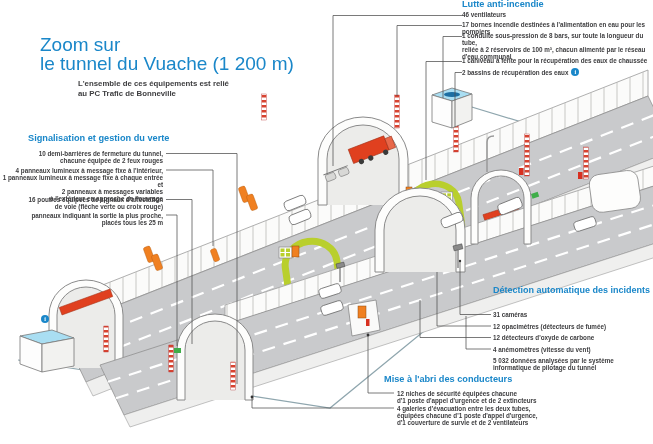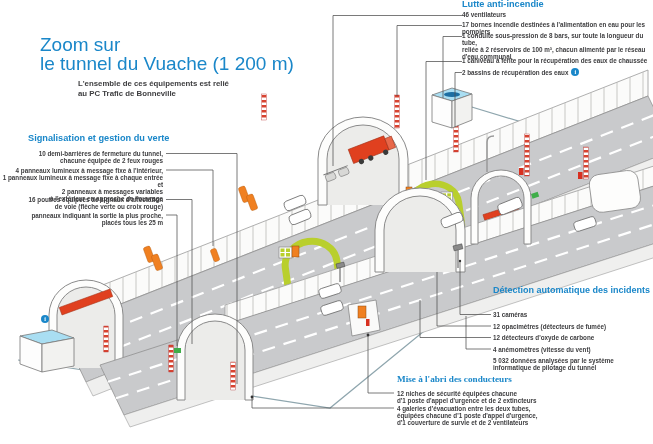--- a/index.html
+++ b/index.html
@@ -258,21 +258,21 @@
   <div class="heading abs" style="left:493px;top:285px;font-size:9px;">Détection automatique des incidents</div>
   <div class="lbl abs" style="left:493px;top:311px;width:160px;">31 caméras</div>
   <div class="lbl abs" style="left:493px;top:322.5px;width:160px;">12 opacimètres (détecteurs de fumée)</div>
   <div class="lbl abs" style="left:493px;top:334px;width:160px;">12 détecteurs d'oxyde de carbone</div>
   <div class="lbl abs" style="left:493px;top:345.5px;width:160px;">4 anémomètres (vitesse du vent)</div>
   <div class="lbl abs" style="left:493px;top:357px;width:160px;">5 032 données analysées par le système
 informatique de pilotage du tunnel</div>
 </div>
 
 <div class="abs">
-  <div class="heading abs" style="left:397px;top:374px;font-family:Liberation Serif, serif;">Mise à l'abri des conducteurs</div>
+  <div class="heading abs" style="left:384px;top:374px;">Mise à l'abri des conducteurs</div>
   <div class="lbl abs" style="left:397px;top:389.5px;width:180px;">12 niches de sécurité équipées chacune
 d'1 poste d'appel d'urgence et de 2 extincteurs</div>
   <div class="lbl abs" style="left:397px;top:404.5px;width:180px;">4 galeries d'évacuation entre les deux tubes,
 équipées chacune d'1 poste d'appel d'urgence,
 d'1 couverture de survie et de 2 ventilateurs</div>
 </div>
 
 <span class="info-dot abs" style="left:41px;top:315px;">i</span>
 
 </div>

